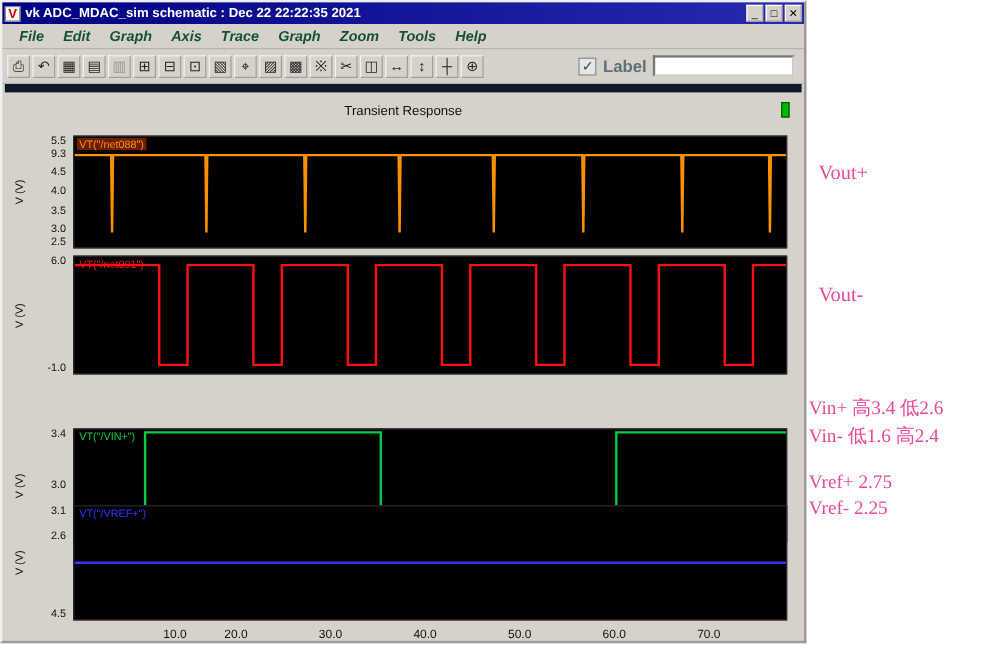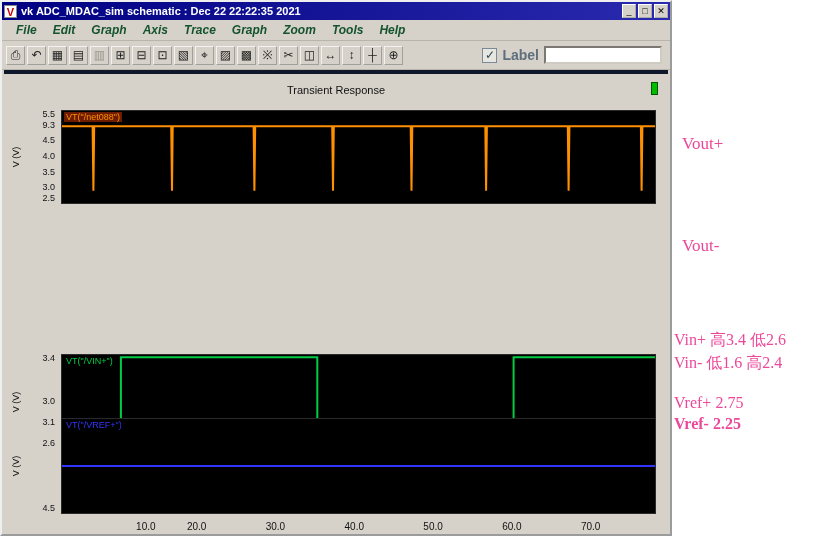--- a/index.html
+++ b/index.html
@@ -23,21 +23,21 @@
   .toolbar { height:29px; display:flex; align-items:center; padding:2px 4px; border-bottom:1px solid #b8b4ac; }
   .tbicons { display:flex; align-items:center; gap:2px; }
   .tbtn { width:19px; height:19px; background:#d6d2ca; border:1px outset #f4f2ee; font-size:12px; line-height:17px; text-align:center; color:#222; }
   .tbtn.disabled { color:#9a968e; }
   .tb-right { margin-left:auto; display:flex; align-items:center; gap:5px; padding-right:4px; }
   .checkbox { width:15px; height:15px; background:#e8e6e0; border:1px solid #7a8a96; color:#2e4a5a; font-size:12px; line-height:13px; text-align:center; }
   .checklabel { font-size:14px; font-weight:bold; color:#5f6f7d; }
   .labelinput { width:118px; height:18px; border:2px inset #cfcbc3; background:#ffffff; font-size:11px; padding:0 3px; font-family:"Liberation Sans", sans-serif; }
 
   
-  .plotarea { position:absolute; left:2px; right:2px; top:68px; bottom:2px; background:#d6d2ca; border-top:4px solid #0f172a; }
+  .plotarea { position:absolute; left:2px; right:2px; top:68px; bottom:2px; background:#d6d2ca; border-top:7px solid #0f172a; }
   .plothdr { position:absolute; top:10px; left:0; right:0; text-align:center; font-size:11px; color:#111; }
   .subwin-ind { position:absolute; top:8px; right:10px; width:7px; height:13px; background:#00bb00; border:1px solid #005500; }
 
   .subplot { position:absolute; left:0; width:660px; }
   .sp1 { top:36px;  height:94px; }
   .sp2 { top:136px; height:99px; }
   .sp3 { top:240px; height:95px;margin-top:40px; }
   .sp4 { top:344px; height:96px; }
 
   .ylabel { position:absolute; left:-8px; top:50%; width:40px; text-align:center; transform:translateY(-50%) rotate(-90deg); font-size:9px; color:#111; }
@@ -129,20 +129,33 @@
           <span style="top: 83px;">2.5</span>
         </div>
       <div class="plotbox">
         <span class="tracelabel sel" style="color: rgb(255, 144, 0);">VT("/net088")</span>
       <svg width="593" height="92">
             <polyline points="0.0,15.3 30.6,15.3 31.4,79.7 32.2,15.3 109.2,15.3 110.0,79.7 110.7,15.3 191.6,15.3 192.4,79.7 193.2,15.3 270.2,15.3 271.0,79.7 271.8,15.3 348.7,15.3 349.5,79.7 350.3,15.3 423.3,15.3 424.1,79.7 424.9,15.3 505.8,15.3 506.6,79.7 507.4,15.3 578.9,15.3 579.6,79.7 580.4,15.3 593.0,15.3" fill="none" stroke="#ff9000" stroke-width="2"></polyline>
           </svg>
         </div>
     </div>
 
+    <div class="subplot sp2">
+      <div class="ylabel">V (V)</div>
+      <div class="yticks">
+          <span style="top: -1px;">6.0</span>
+          <span style="top: 88px;">-1.0</span>
+        </div>
+      <div class="plotbox">
+        <span class="tracelabel" style="color: rgb(255, 16, 16);">VT("/net091")</span>
+      <svg width="593" height="97">
+            <polyline points="0.0,6.9 70.7,6.9 70.7,90.1 94.3,90.1 94.3,6.9 149.2,6.9 149.2,90.1 172.8,90.1 172.8,6.9 227.8,6.9 227.8,90.1 251.3,90.1 251.3,6.9 306.3,6.9 306.3,90.1 329.9,90.1 329.9,6.9 384.9,6.9 384.9,90.1 408.4,90.1 408.4,6.9 463.4,6.9 463.4,90.1 487.0,90.1 487.0,6.9 541.9,6.9 541.9,90.1 565.5,90.1 565.5,6.9 593.0,6.9" fill="none" stroke="#ff1010" stroke-width="2"></polyline>
+          </svg>
+        </div>
+    </div>
 
     <div class="subplot sp3">
       <div class="ylabel">V (V)</div>
       <div class="yticks">
           <span style="top: -1px;">3.4</span>
           <span style="top: 41.5px;">3.0</span>
           <span style="top: 84px;">2.6</span>
         </div>
       <div class="plotbox">
         <span class="tracelabel" style="color: rgb(0, 204, 68);">VT("/VIN+")</span>
@@ -176,14 +189,14 @@
         <span style="left: 519.954px;">70.0</span>
       </div>
   </div>
 </div>
 
 <div class="anno big" style="left:682px; top:134px;">Vout+</div>
 <div class="anno big" style="left:682px; top:236px;">Vout-</div>
 <div class="anno mid" style="left:674px; top:330px;">Vin+ 高3.4  低2.6</div>
 <div class="anno mid" style="left:674px; top:353px;">Vin-  低1.6  高2.4</div>
 <div class="anno mid" style="left:674px; top:394px;">Vref+  2.75</div>
-<div class="anno mid" style="left:674px; top:415px;font-weight:bold;">Vref-   2.25</div>
+<div class="anno mid" style="left:674px; top:415px;">Vref-   2.25</div>
 <div class="watermark">bbs.eetop.cn</div>
 
 </body></html>

